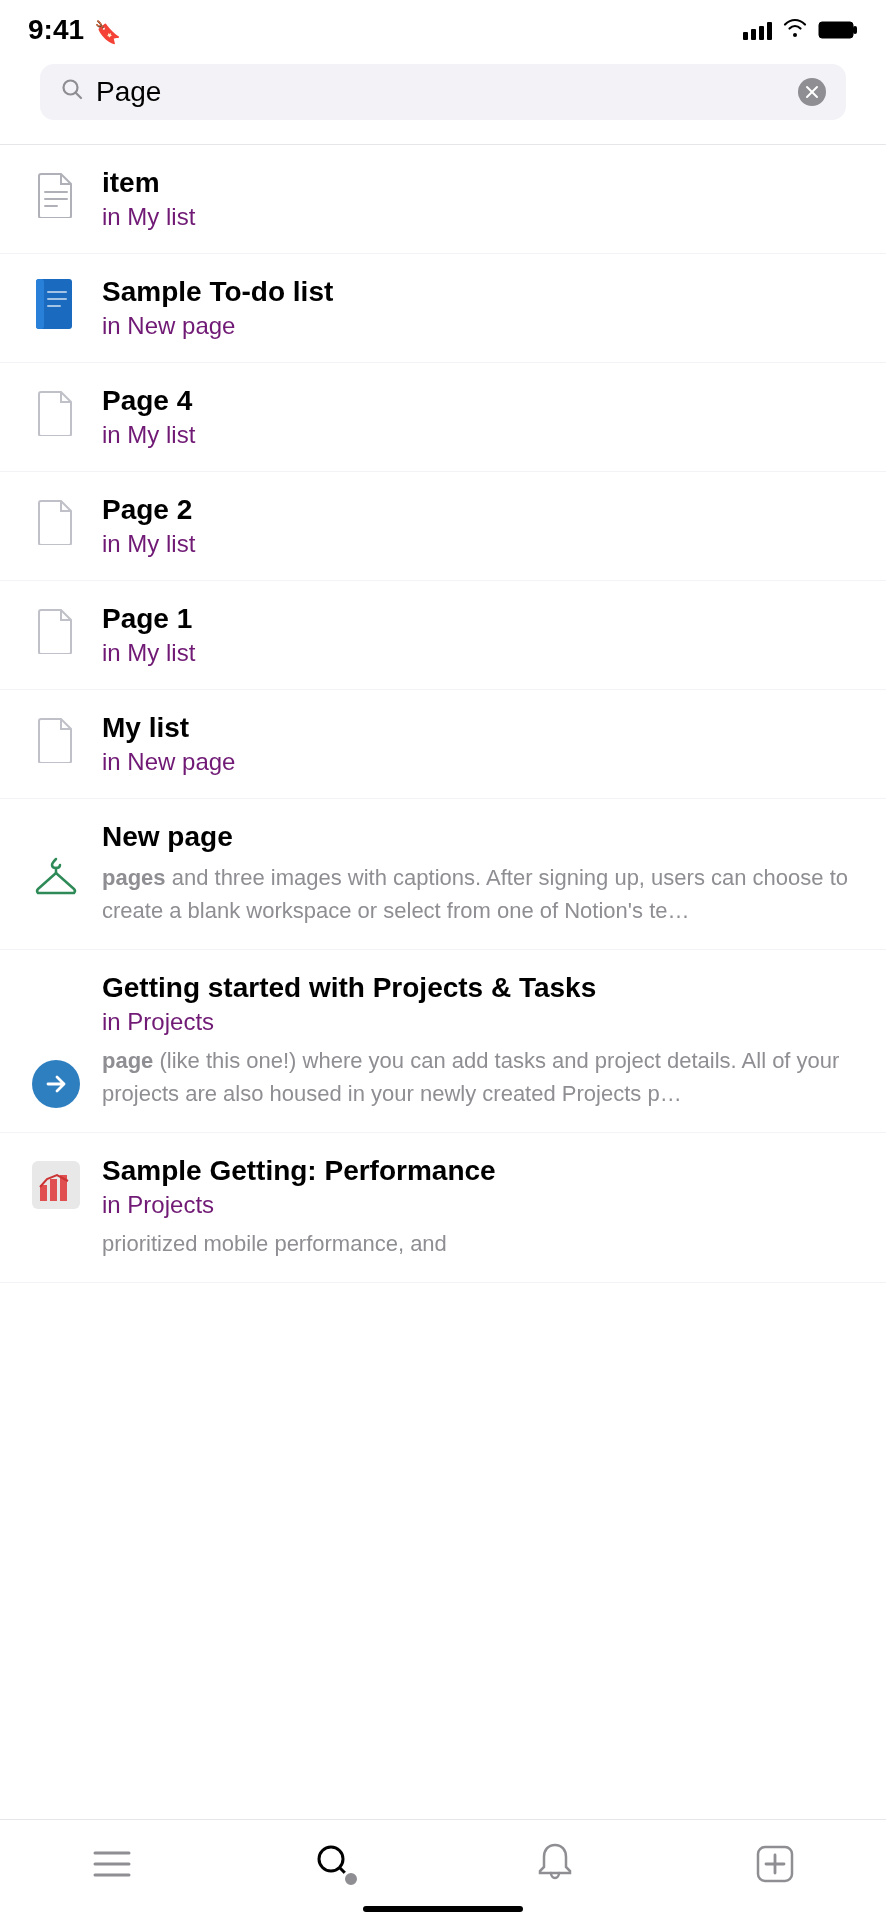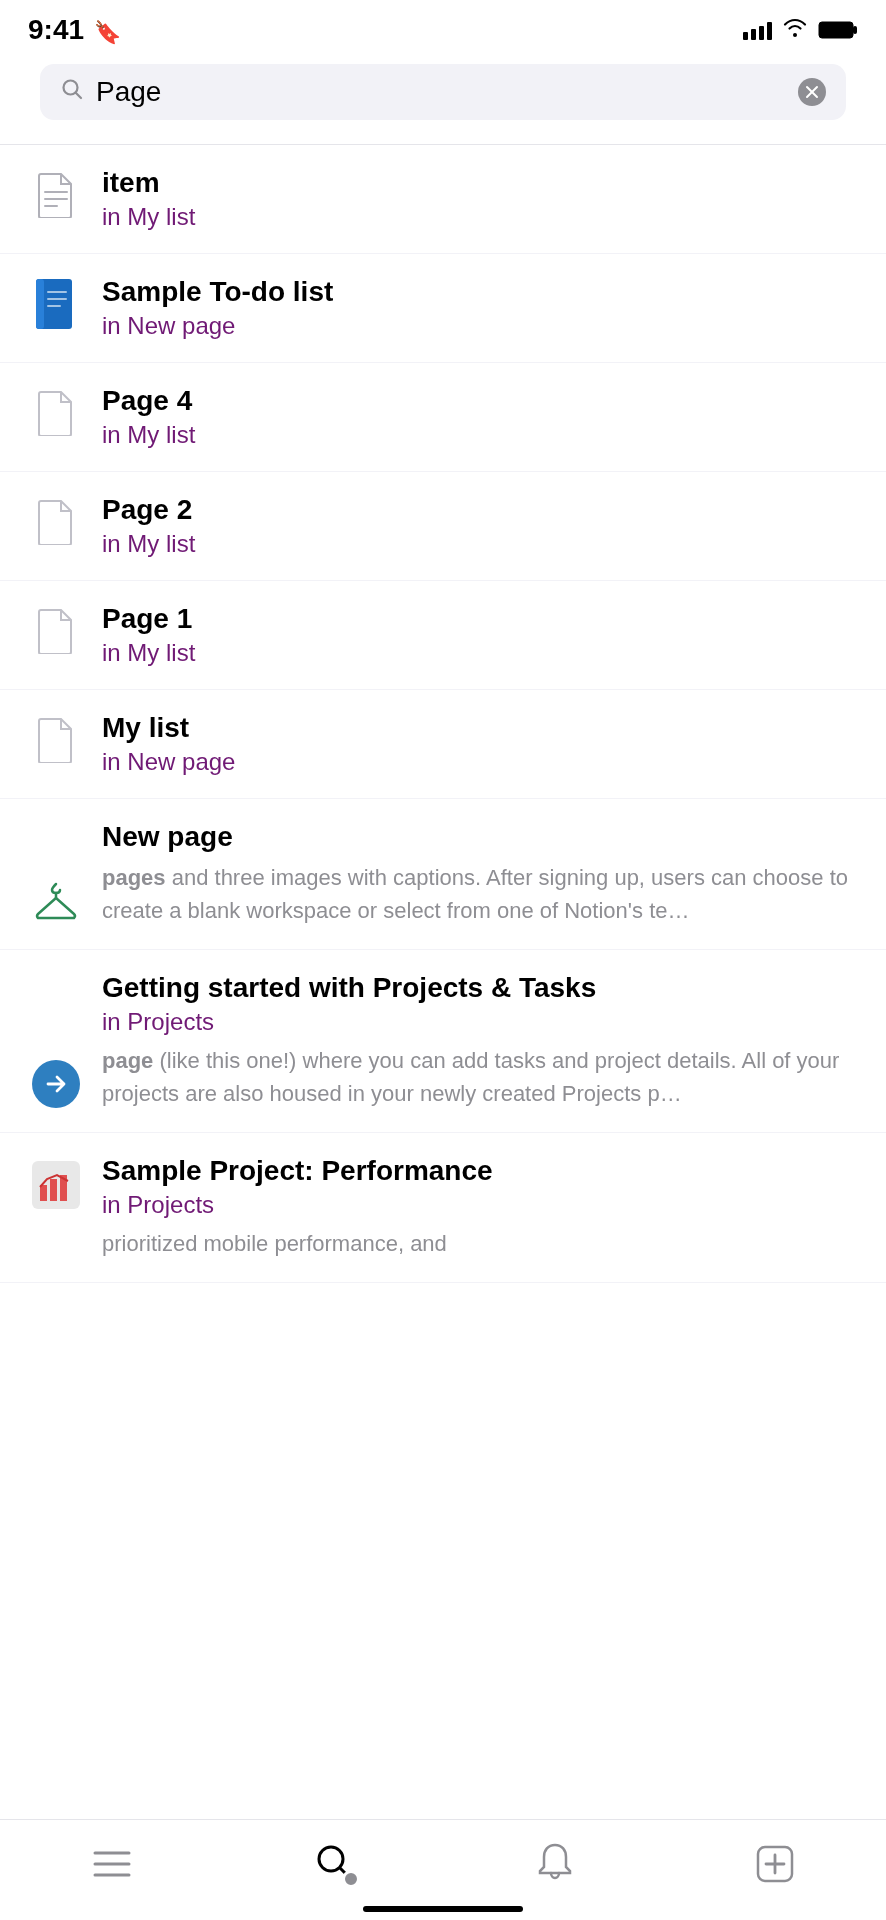--- a/index.html
+++ b/index.html
@@ -293,21 +293,21 @@
         <path d="M4 2h20l10 10v32a2 2 0 0 1-2 2H4a2 2 0 0 1-2-2V4a2 2 0 0 1 2-2z" stroke="#c0c0c8" stroke-width="2" fill="none"></path>
         <path d="M24 2v10h10" stroke="#c0c0c8" stroke-width="2" fill="none"></path>
       </svg>
     </div>
     <div class="result-content">
       <div class="result-title">My list</div>
       <div class="result-subtitle">in New page</div>
     </div>
   </div>
 
-  <div class="result-item" style="align-items:flex-end;">
+  <div class="result-item" style="align-items:center;">
     <div class="result-icon" style="margin-top:4px;">
       <svg width="48" height="46" viewBox="0 0 48 46" fill="none">
         <path d="M24 6 C24 6 20 10 20 12 C20 14 22 15 24 15 C26 15 28 14 28 12" stroke="#2e8b57" stroke-width="2.5" fill="none" stroke-linecap="round"></path>
         <path d="M24 15 L24 20" stroke="#2e8b57" stroke-width="2.5" stroke-linecap="round"></path>
         <path d="M24 20 L6 36 Q4 38 6 40 L42 40 Q44 38 42 36 Z" stroke="#2e8b57" stroke-width="2.5" fill="none" stroke-linecap="round" stroke-linejoin="round"></path>
       </svg>
     </div>
     <div class="result-content">
       <div class="result-title">New page</div>
       <div class="result-preview">
@@ -338,21 +338,21 @@
       <div style="width:48px;height:48px;background:#e8e8e8;border-radius:6px;display:flex;align-items:center;justify-content:center;overflow:hidden;">
         <svg width="40" height="40" viewBox="0 0 40 40" fill="none">
           <rect x="4" y="20" width="7" height="16" fill="#e05050"></rect>
           <rect x="14" y="14" width="7" height="22" fill="#e05050"></rect>
           <rect x="24" y="10" width="7" height="26" fill="#e05050"></rect>
           <polyline points="4,22 11,14 21,10 32,16" stroke="#cc3333" stroke-width="2" fill="none"></polyline>
         </svg>
       </div>
     </div>
     <div class="result-content">
-      <div class="result-title">Sample Project: Performance</div>
+      <div class="result-title">Sample Getting: Performance</div>
       <div class="result-subtitle">in Projects</div>
       <div class="result-preview">
         prioritized mobile performance, and
       </div>
     </div>
   </div>
 
 </div>
 
 <div style="height: 140px;"></div>

